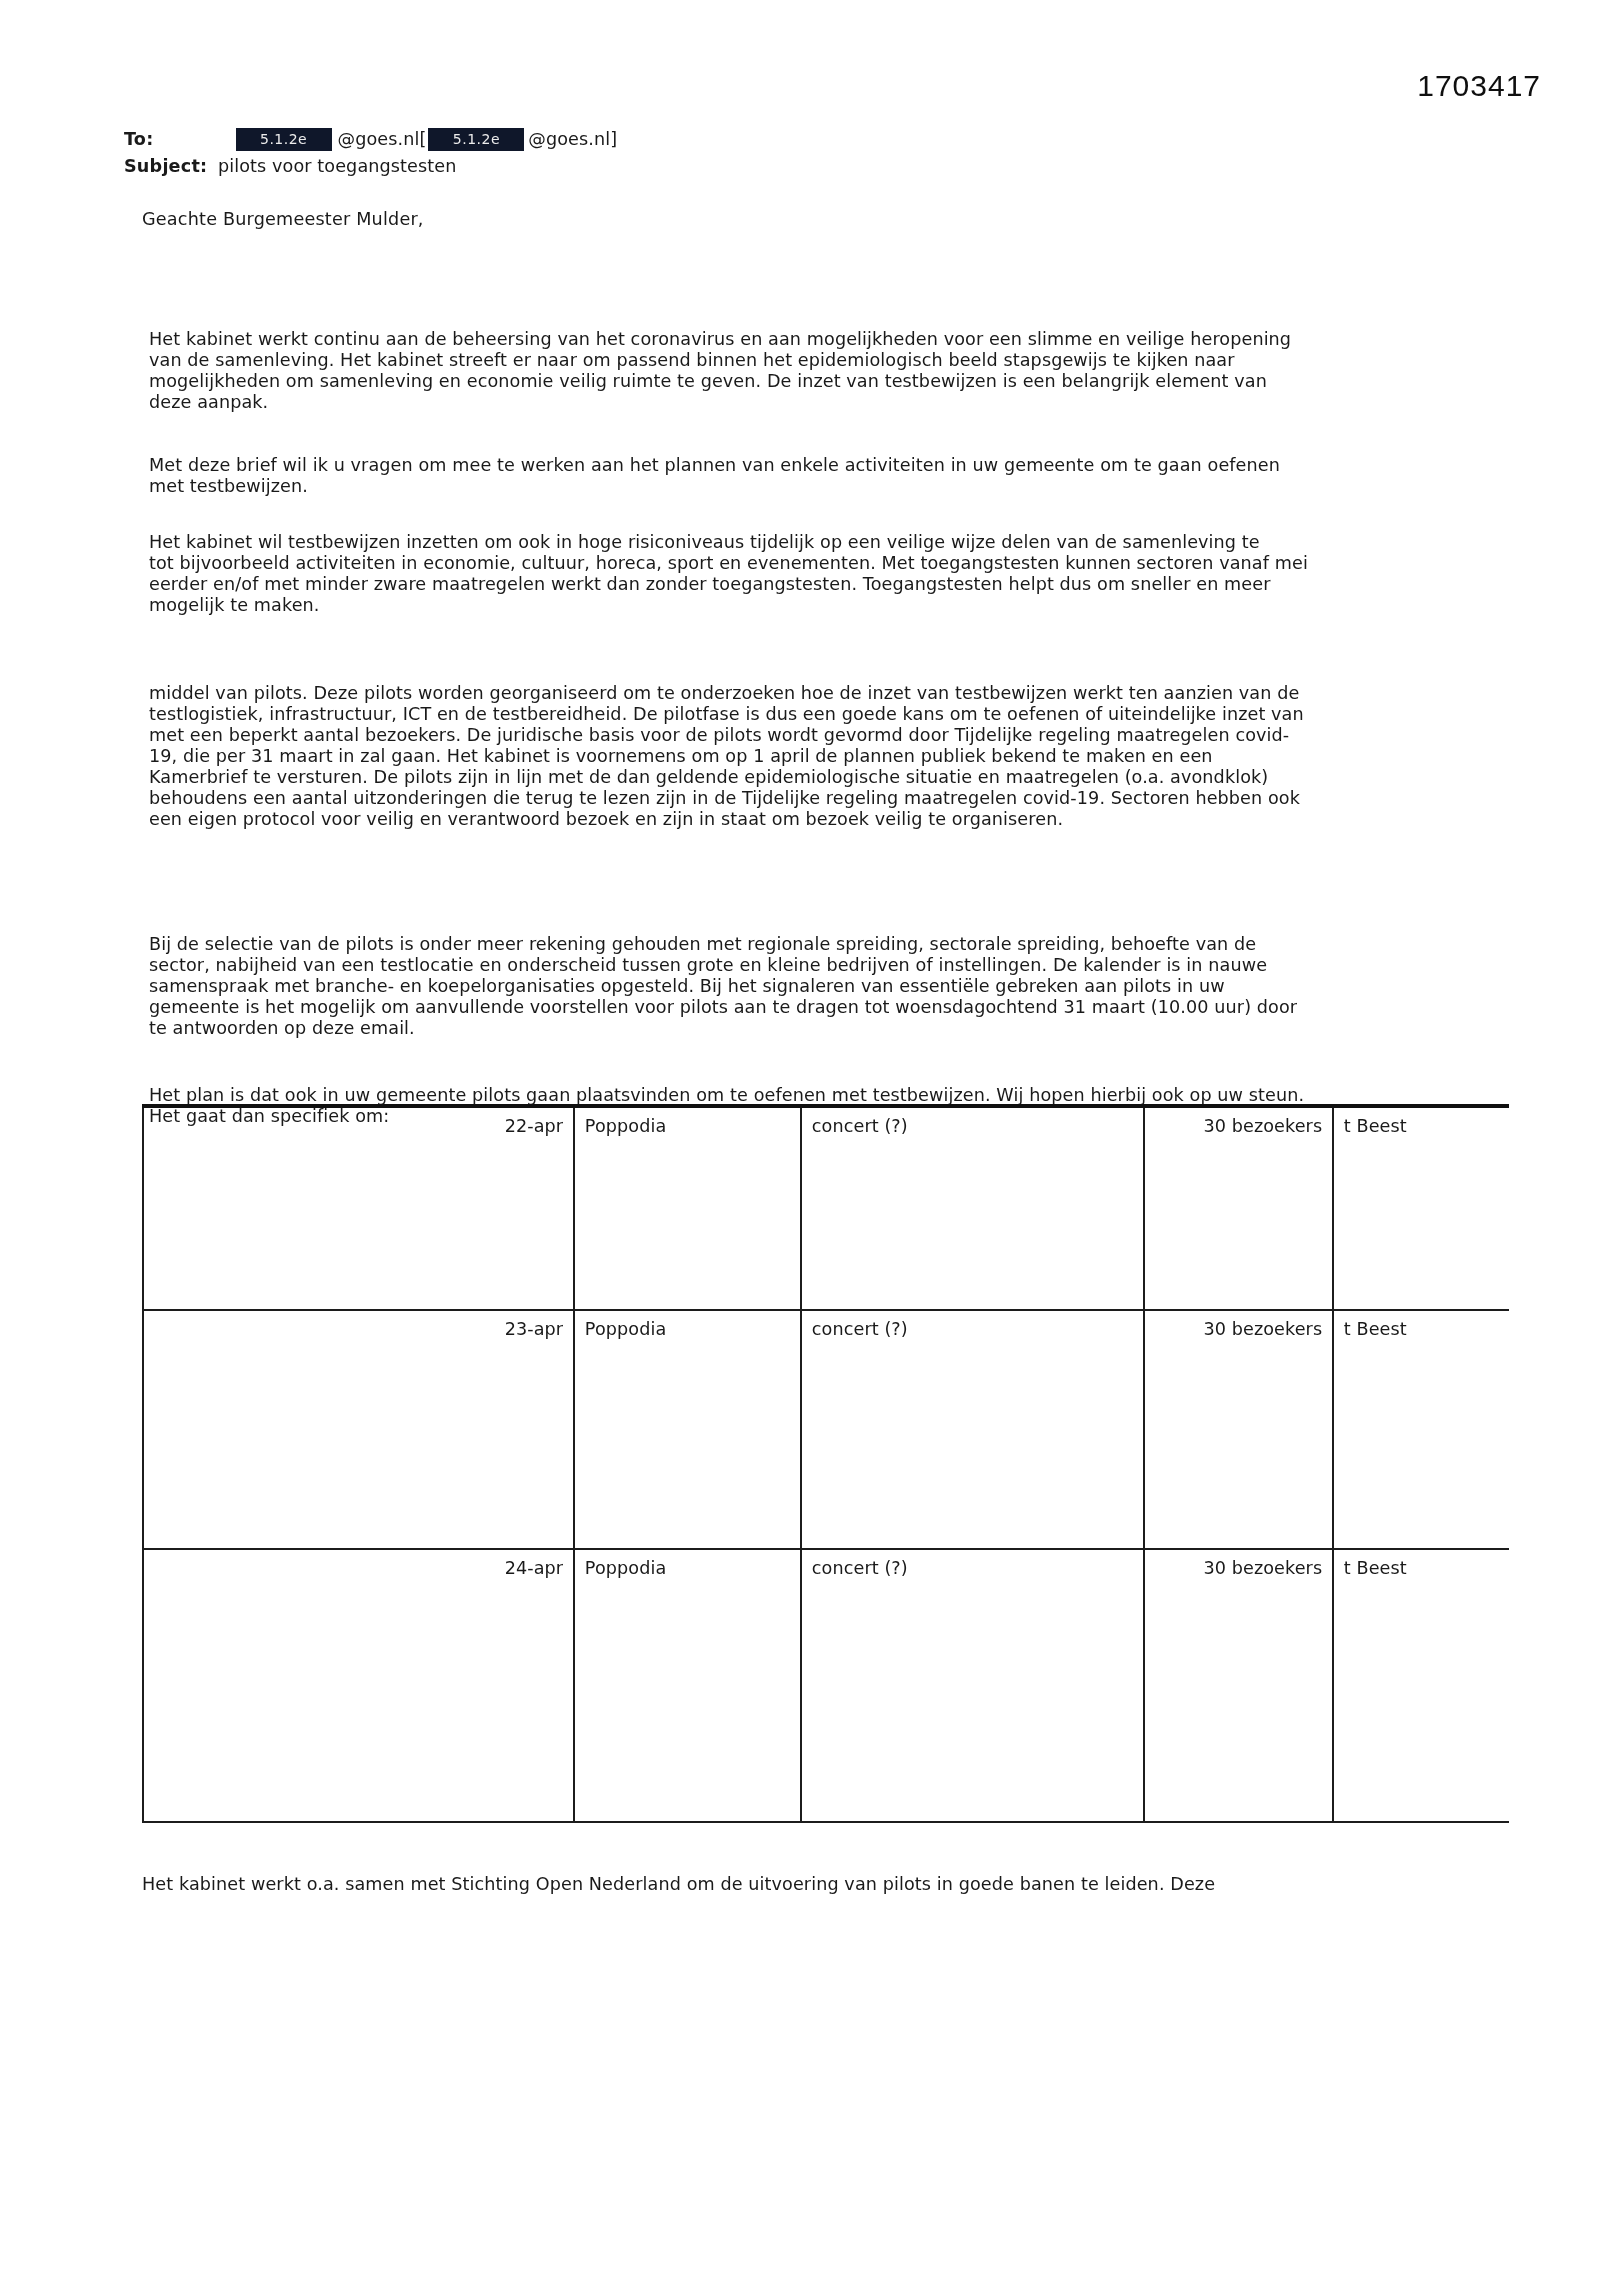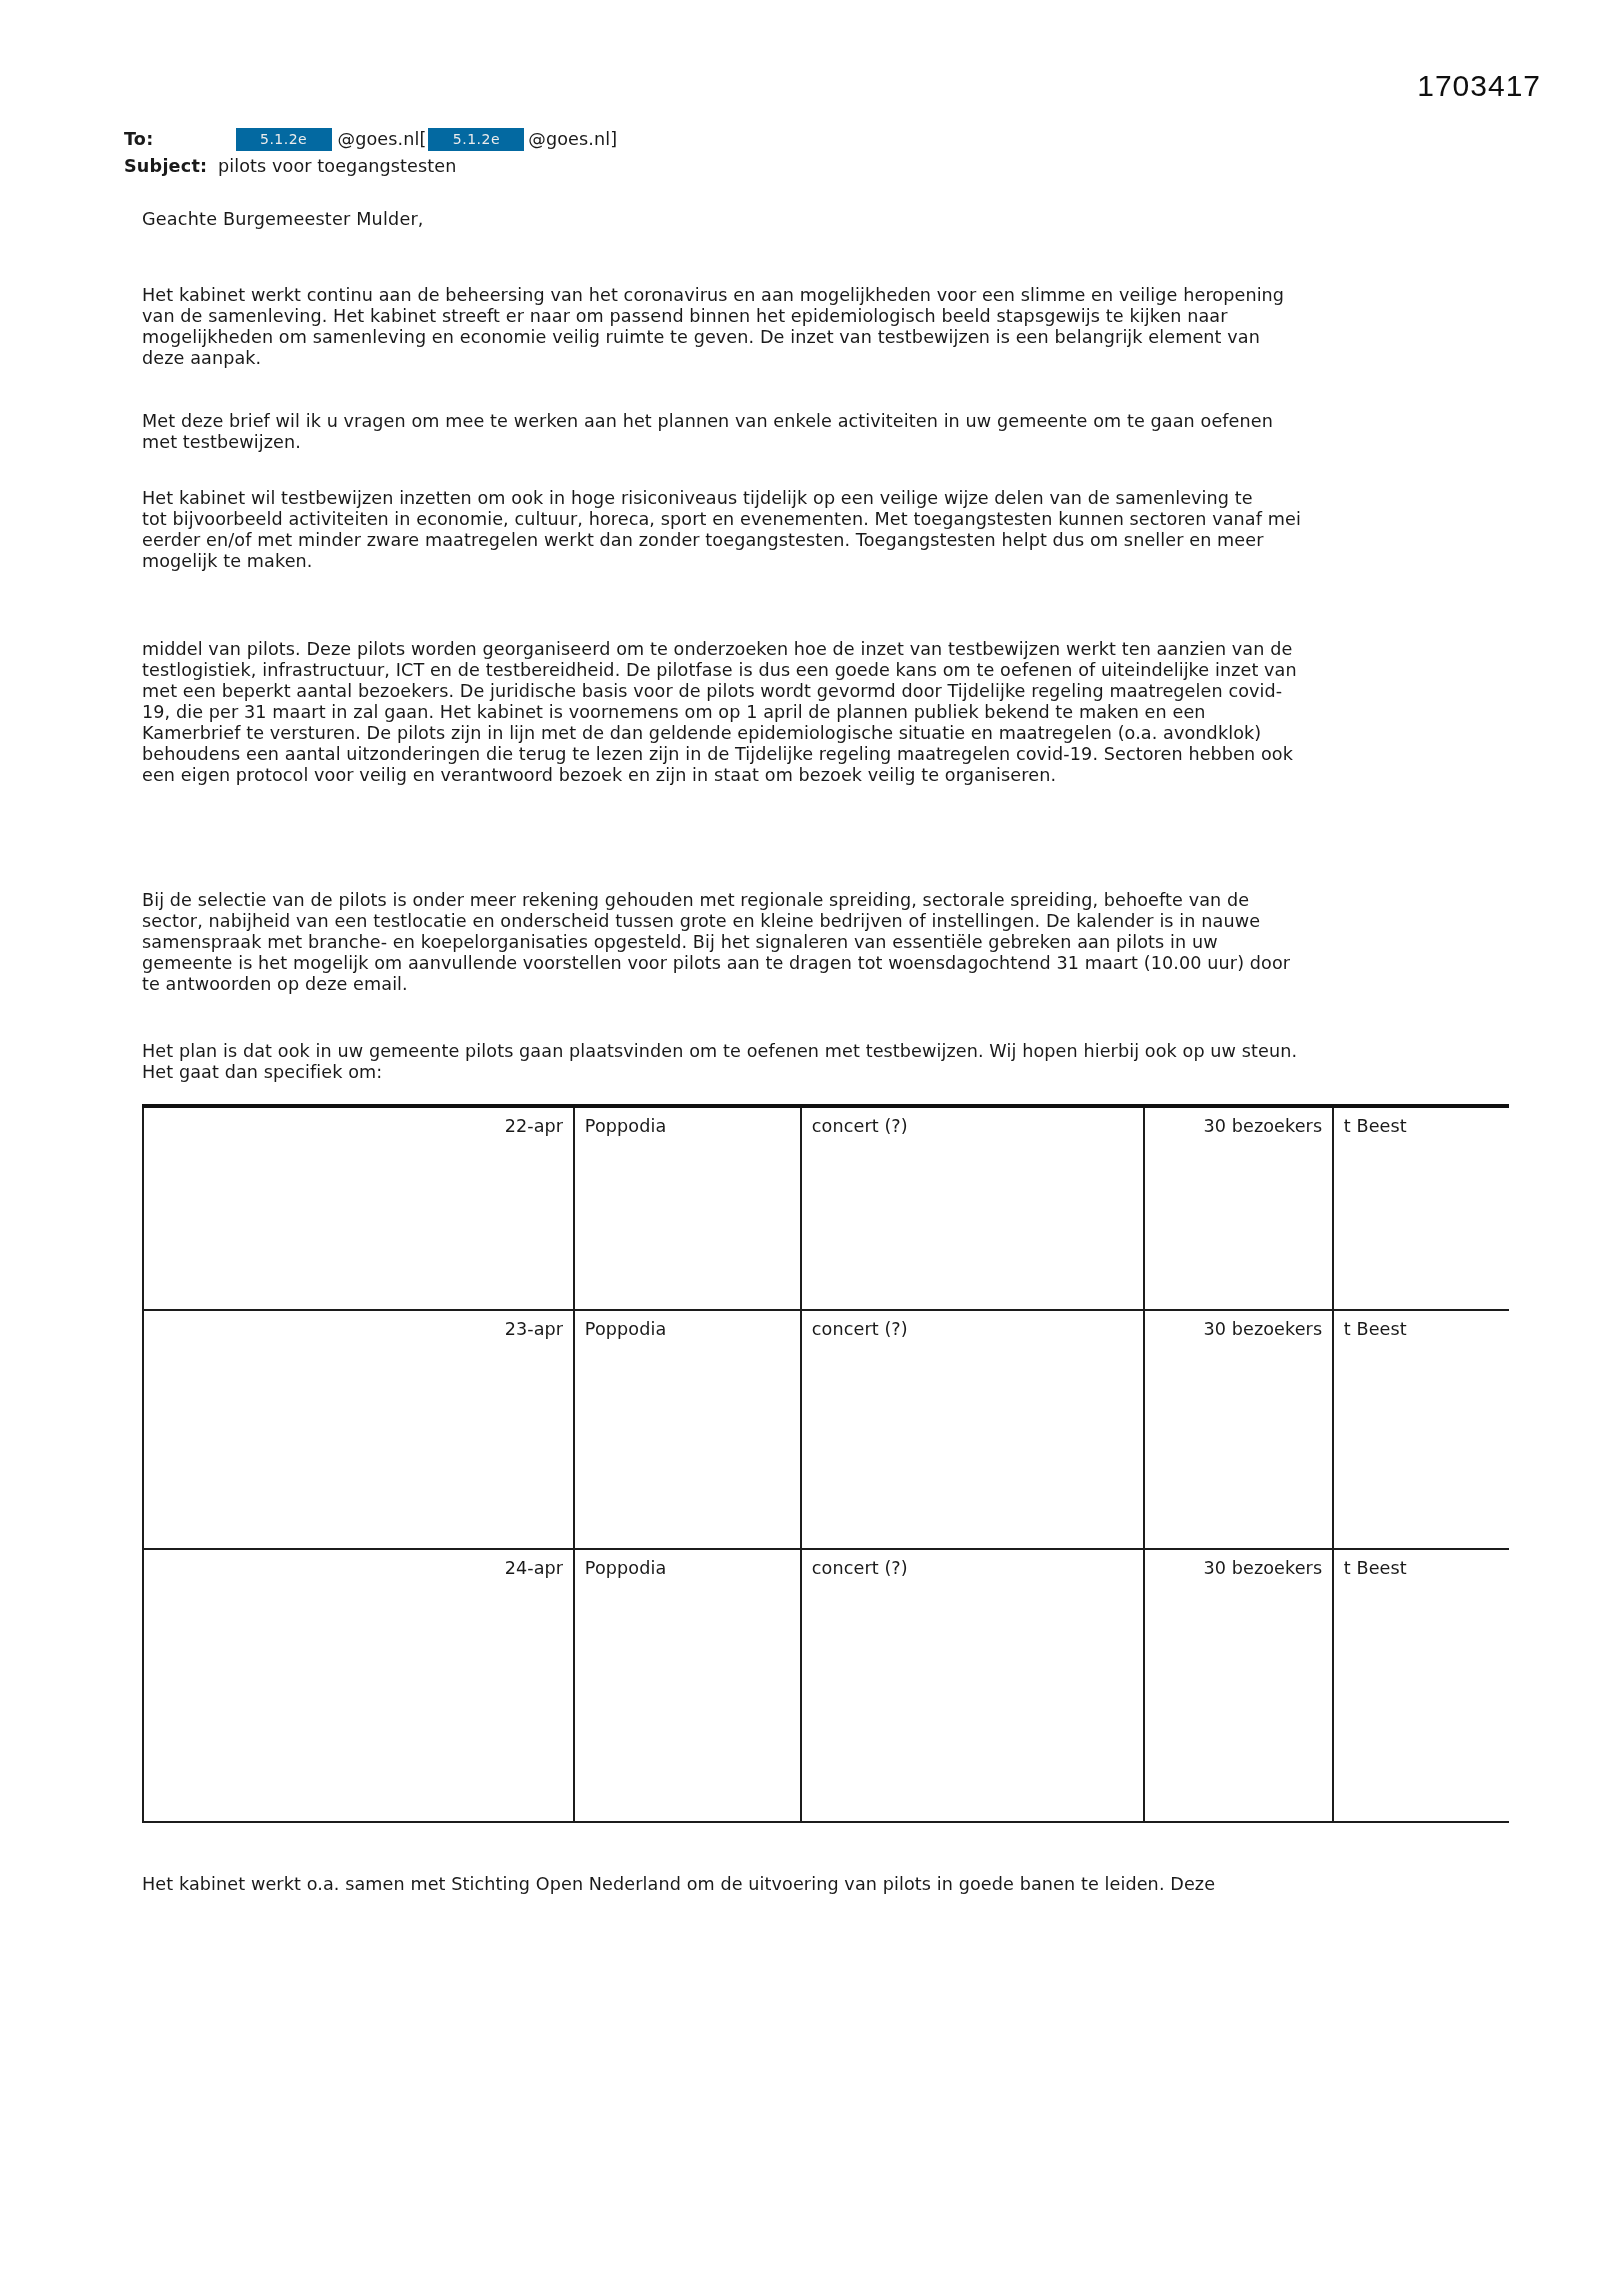--- a/index.html
+++ b/index.html
@@ -15,32 +15,32 @@
     position:absolute; top:69px; right:80px;
     font-family:"Liberation Sans",sans-serif;
     font-size:30px; letter-spacing:1px; color:#0f0f0f;
   }
   .email-header { position:absolute; top:126px; left:124px; font-size:17.6px; }
   .hrow { display:flex; align-items:center; height:26.5px; }
   .hlabel { font-weight:bold; width:94px; letter-spacing:0.2px; }
   .hvalue { display:flex; align-items:center; letter-spacing:0.1px; }
   .redaction {
     display:inline-block; width:96px; height:22.5px;
-    background:#0369a1; color:#ececec;
+    background:#0f172a; color:#ececec;
     font-size:14px; line-height:22.5px; text-align:center;
     letter-spacing:0.5px;
   }
   .redaction.first { margin-left:17.6px; margin-right:5.9px; }
   .redaction.second { margin-left:2px; margin-right:3.9px; }
   .salutation {
     position:absolute; top:209px; left:142px;
     font-size:17.6px; letter-spacing:0.2px; white-space:nowrap;
   }
   .letter-body { position:absolute; top:0; left:142px; font-size:17.6px; }
-  .para { position:absolute; left:0; white-space:nowrap; }
+  .para { position:absolute; left:7px; white-space:nowrap;margin-top:44px; }
   .line { height:21px; line-height:21px; letter-spacing:0.1px; }
   .para-1 { top:285px; }
   .para-2 { top:411px; }
   .para-3 { top:488px; }
   .para-4 { top:639px; }
   .para-5 { top:890px; }
   .para-6 { top:1041px; }
   table.pilots {
     position:absolute; top:1104px; left:142px;
     width:1367px;

